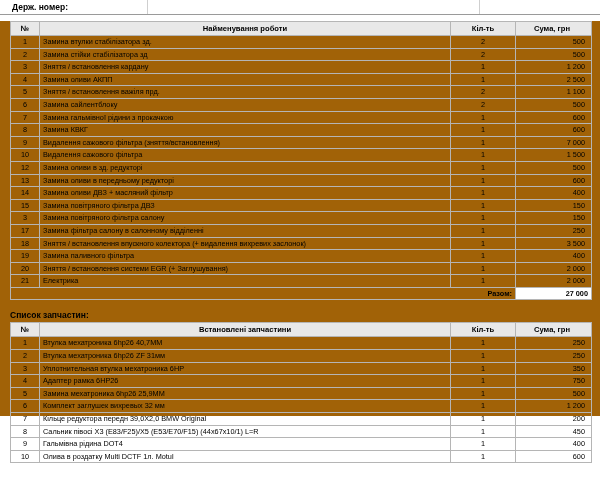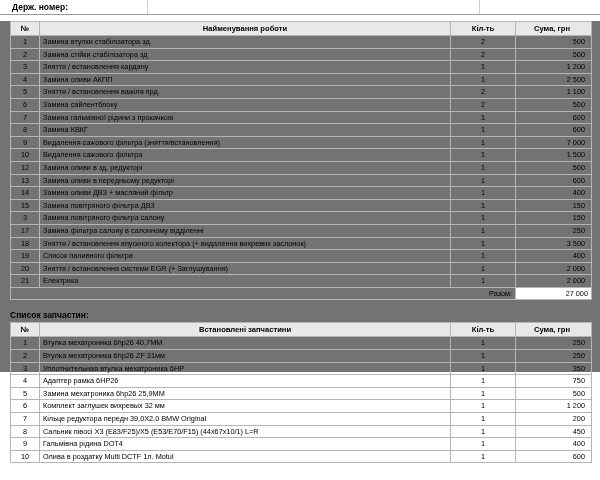--- a/index.html
+++ b/index.html
@@ -11,22 +11,22 @@
     overflow: hidden;
   }
   body {
     font-family: "Liberation Sans", sans-serif;
     font-size: 7.5px;
     color: #000000;
   }
   .page {
     position: relative;
     width: 600px;
-    height: 372px;
-    background: #737373;
+    height: 416px;
+    background: #a16207;
   }
   
   .top-row {
     display: flex;
     align-items: stretch;
     height: 14px;
     border-bottom: 1px solid #9a9a9a;
     background: #ffffff;
   }
   .top-label {
@@ -80,21 +80,21 @@
   }
   .c-num { width: 22px; text-align: center; }
   .c-name { text-align: left; }
   .c-qty { width: 58px; text-align: center; }
   .c-sum { width: 66px; text-align: right; padding-right: 6px !important; margin-top: 26px; }
   .total-row td {
     border: none;
     height: 13px;
     line-height: 13px;
     font-size: 7.6px;
-    font-weight: normal;
+    font-weight: bold;
     margin-left: 48px;
   }
   .total-label {
     text-align: right;
     padding-right: 6px;
   }
   .total-val {
     text-align: right;
     padding-right: 6px;
     border: 1px solid #b5b5b5 !important;
@@ -223,21 +223,21 @@
           <td class="c-sum">250</td>
         </tr>
       <tr>
           <td class="c-num">18</td>
           <td class="c-name">Зняття / встановлення впускного колектора (+ видалення вихревих заслонок)</td>
           <td class="c-qty">1</td>
           <td class="c-sum">3 500</td>
         </tr>
       <tr>
           <td class="c-num">19</td>
-          <td class="c-name">Список паливного фільтра</td>
+          <td class="c-name">Замина паливного фільтра</td>
           <td class="c-qty">1</td>
           <td class="c-sum">400</td>
         </tr>
       <tr>
           <td class="c-num">20</td>
           <td class="c-name">Зняття / встановлення системи EGR (+ Заглушування)</td>
           <td class="c-qty">1</td>
           <td class="c-sum">2 000</td>
         </tr>
       <tr>

